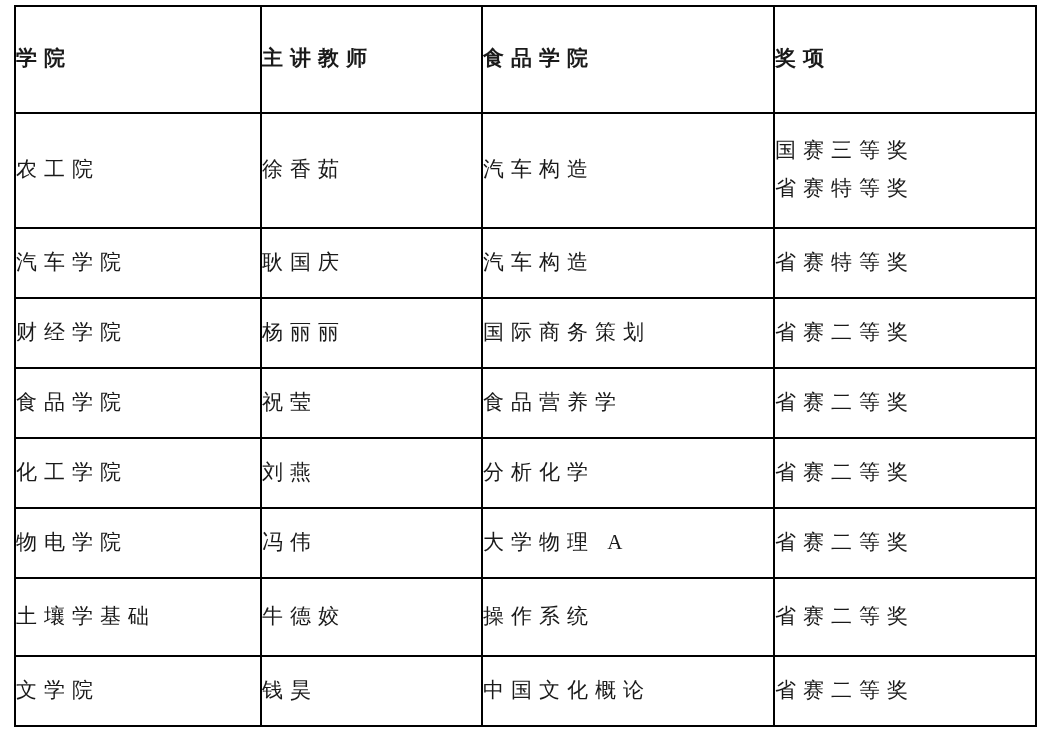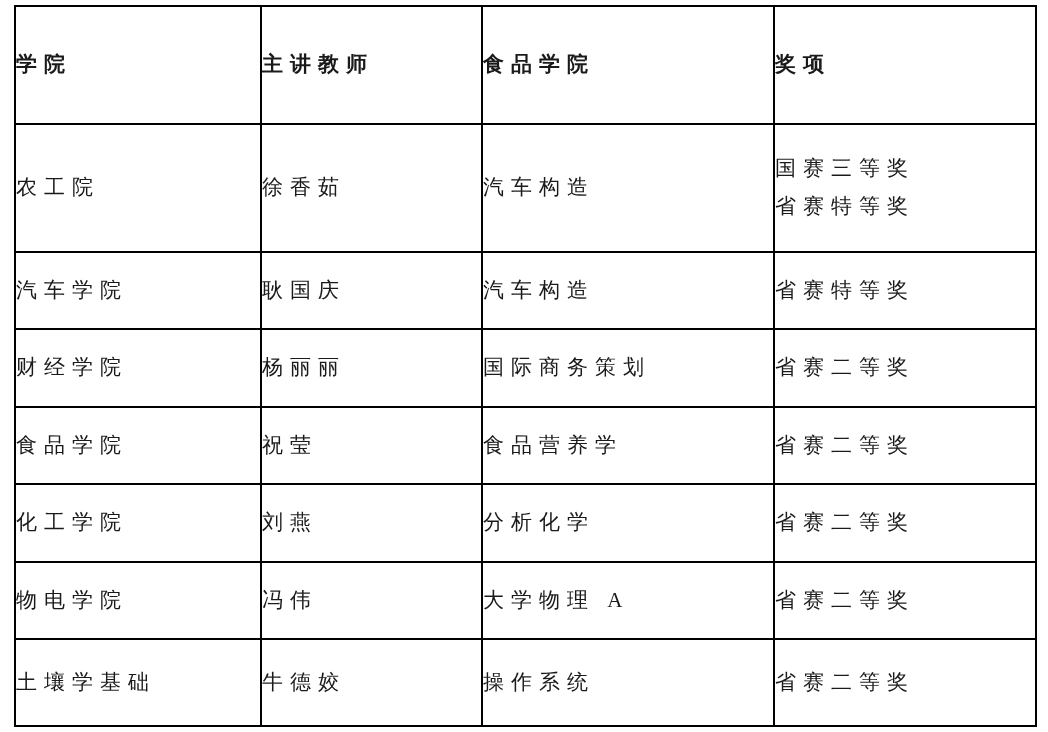--- a/index.html
+++ b/index.html
@@ -113,14 +113,20 @@
       <td class="award-cell">省赛二等奖</td>
     </tr>
 
     <tr class="r-std2">
       <td>土壤学基础</td>
       <td>牛德姣</td>
       <td>操作系统</td>
       <td class="award-cell">省赛二等奖</td>
     </tr>
 
+    <tr class="r-std">
+      <td>文学院</td>
+      <td>钱昊</td>
+      <td>中国文化概论</td>
+      <td class="award-cell">省赛二等奖</td>
+    </tr>
   </tbody>
 </table>
 
 </body></html>

